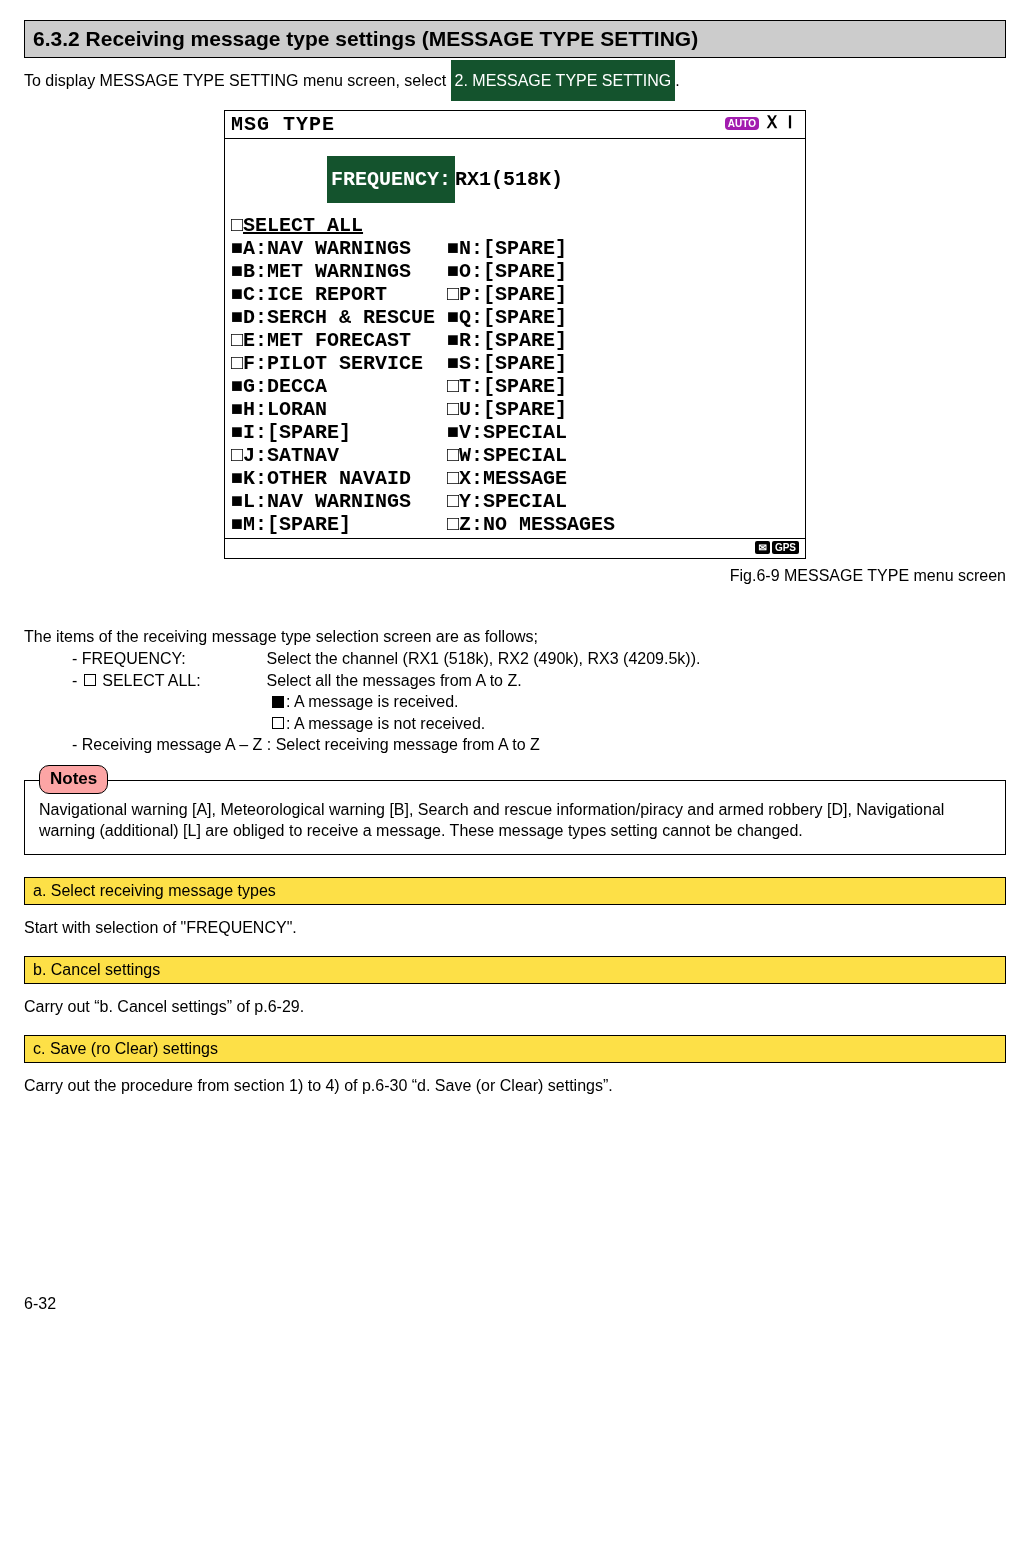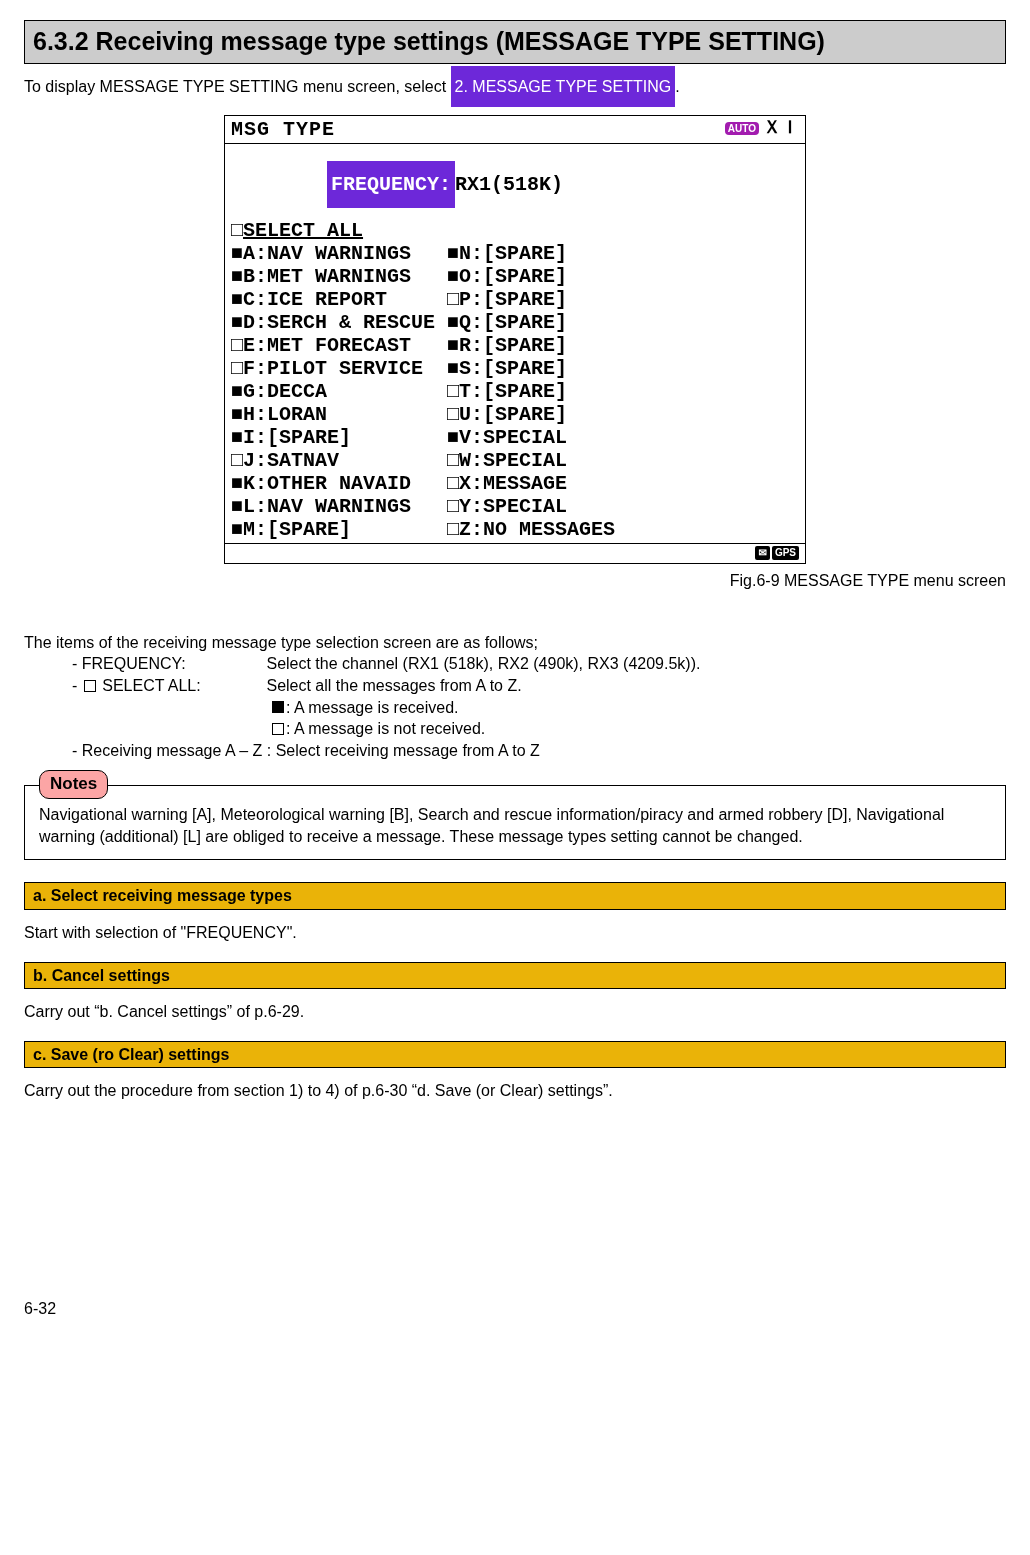--- a/index.html
+++ b/index.html
@@ -9,27 +9,27 @@
     padding: 20px 24px;
     width: 982px;
     color: #000;
     line-height: 1.35;
   }
   .section-header {
     background: #cccccc;
     border: 1.5px solid #000;
     padding: 4px 8px;
     font-weight: bold;
-    font-size: 25px;
+    font-size: 21px;
   }
   .para {
     margin: 12px 0 18px 0;
   }
   .invert {
-    background: #6d28d9;
+    background: #14532d;
     color: #fff;
     padding: 12px 4px;
   }
   .screen-wrap {
     text-align: center;
     margin: 0 0 6px 0;
   }
   .screen {
     display: inline-block;
     border: 1.5px solid #000;
@@ -115,24 +115,24 @@
     top: -16px;
     left: 14px;
     background: #fca5a5;
     border: 1.5px solid #000;
     border-radius: 10px;
     padding: 2px 10px;
     font-weight: bold;
     font-size: 17px;
   }
   .sub-header {
-    background: #eab308;
+    background: #fde047;
     border: 1.5px solid #000;
     padding: 2px 8px;
-    font-weight: bold;
+    font-weight: normal;
     font-size: 16px;
     margin-top: 10px;
   }
   .footer-area {
     height: 200px;
     position: relative;
   }
   .page-num-container {
     position:absolute;
     bottom:0;

